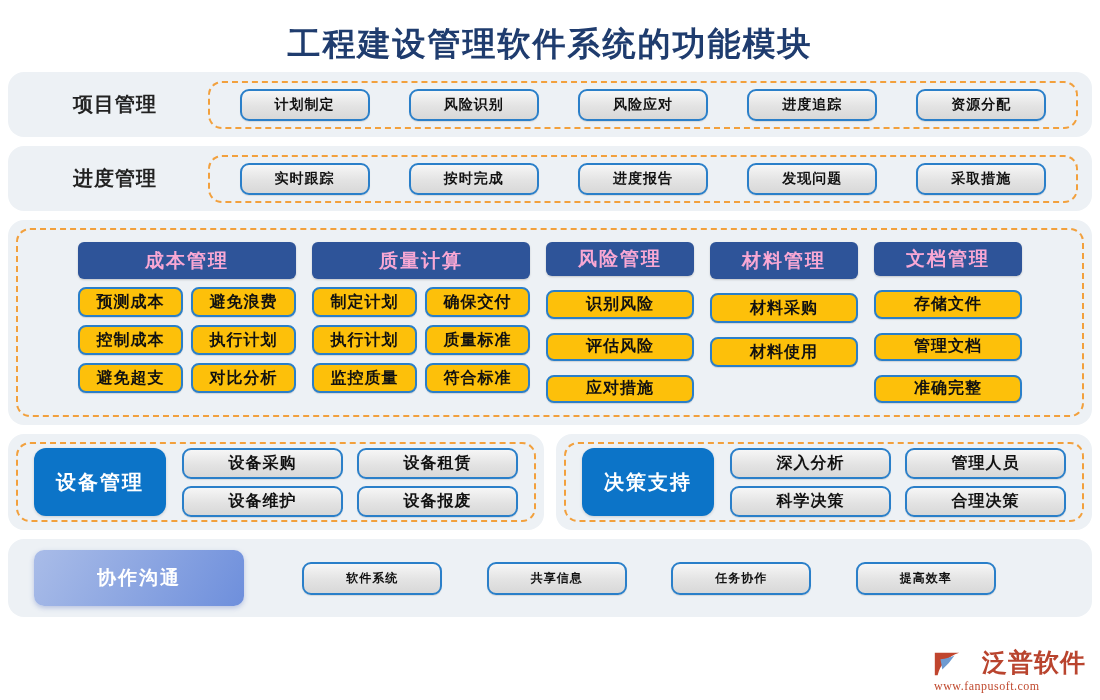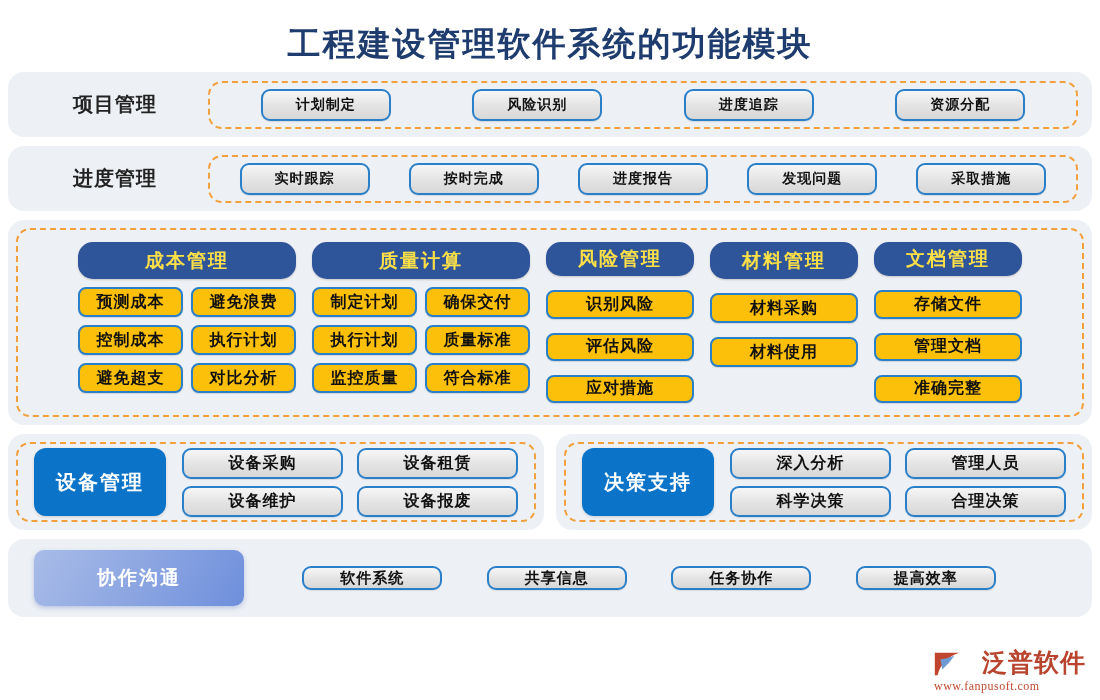--- a/index.html
+++ b/index.html
@@ -74,25 +74,25 @@
     align-items: stretch;
     justify-content: center;
     gap: 16px;
     padding: 12px 22px;
   }
   .col { display: flex; flex-direction: column; gap: 8px; }
   .col.wide { width: 218px; }
   .col.narrow { width: 148px; gap: 14px; }
   .col-head {
     background: #2E5499;
-    color: #fde047;
+    color: #f9a8d4;
     font-size: 19px;
     font-weight: 700;
     letter-spacing: 2px;
-    border-radius: 15px;
+    border-radius: 6px;
     height: 37px;
     display: flex; align-items: center; justify-content: center;
     box-shadow: 0 1px 2px rgba(0,0,0,0.18);
   }
   .ybtn {
     background: #FDC00A;
     border: 2px solid #2A7FC9;
     border-radius: 8px;
     color: #111;
     font-size: 16px;
@@ -147,21 +147,21 @@
     background: linear-gradient(120deg,#A9BCE8 0%, #8FA8E2 45%, #6E8FDC 100%);
     border-radius: 10px;
     color: #fff; font-size: 19px; font-weight: 700; letter-spacing: 2px;
     display: flex; align-items: center; justify-content: center;
     box-shadow: 0 2px 5px rgba(120,140,200,0.45);
   }
   .bottom-items {
     flex: 1; display: flex; justify-content: space-around; align-items: center;
     padding-left: 36px; padding-right: 48px;
   }
-  .bottom-items .gbtn { min-width: 140px; height: 24px; font-size: 15px; }
+  .bottom-items .gbtn { min-width: 140px; height: 33px; font-size: 12px; }
 
   
   .watermark {
     position: absolute;
     left: 516px; top: 176px;
     text-align: center;
     color: rgba(150,160,175,0.30);
     pointer-events: none;
     user-select: none;
   }
@@ -190,20 +190,21 @@
 <div class="page">
 
   <div class="title">工程建设管理软件系统的功能模块</div>
 
   <div class="panel">
     <div class="simple-row">
       <div class="row-label">项目管理</div>
       <div class="row-items dashed">
         <div class="gbtn">计划制定</div>
         <div class="gbtn">风险识别</div>
+        <div class="gbtn">风险应对</div>
         <div class="gbtn">进度追踪</div>
         <div class="gbtn">资源分配</div>
       </div>
     </div>
   </div>
 
   <div class="panel">
     <div class="simple-row">
       <div class="row-label">进度管理</div>
       <div class="row-items dashed">

